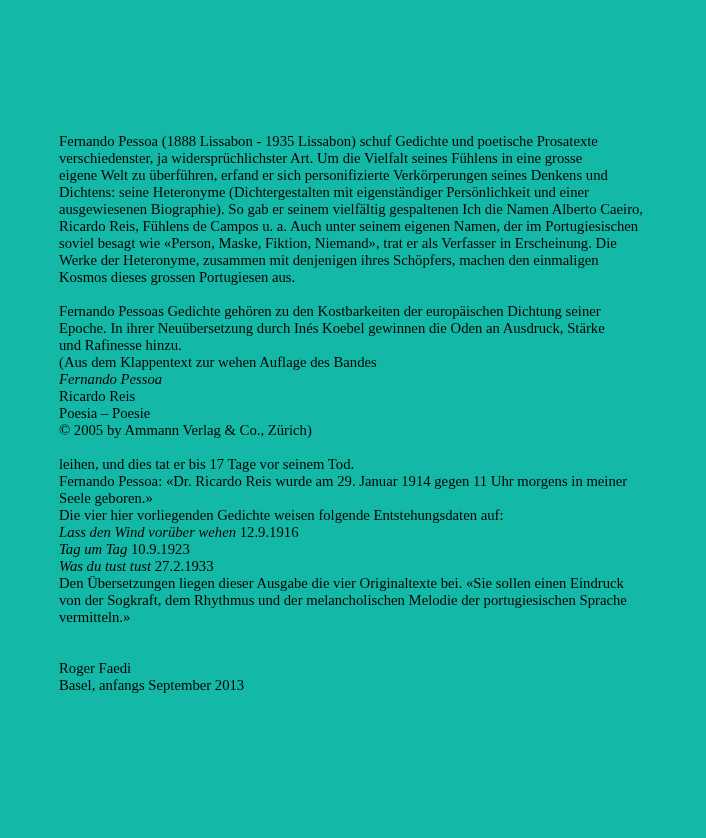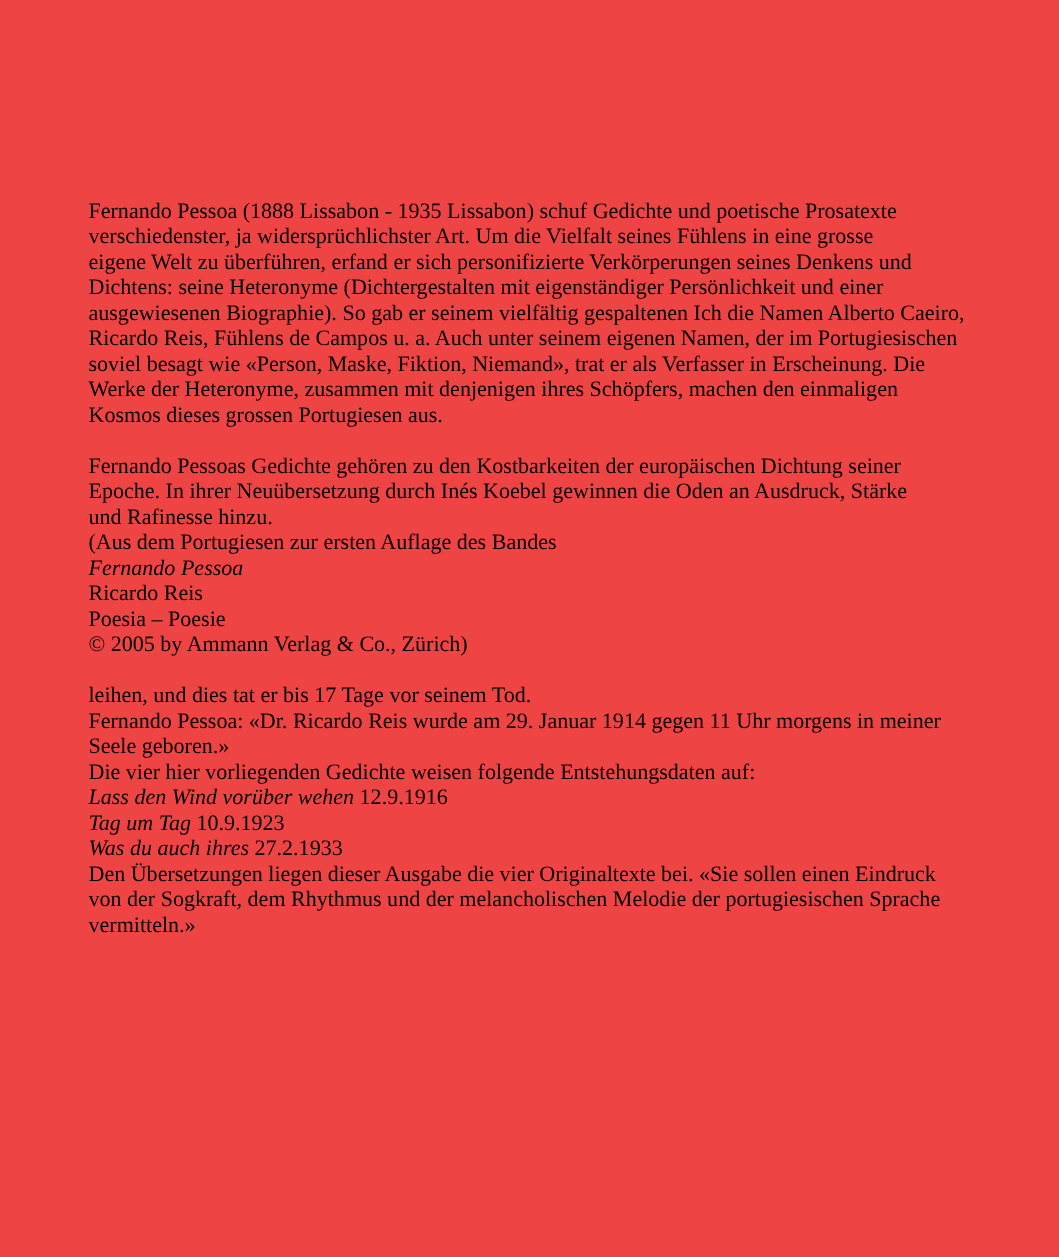--- a/index.html
+++ b/index.html
@@ -4,21 +4,21 @@
 <style>
   html, body {
     margin: 0;
     padding: 0;
     background: #ffffff;
   }
   .page {
     position: relative;
     width: 706px;
     height: 838px;
-    background: #ef4444;
+    background: #14b8a6;
     overflow: hidden;
     font-family: "Liberation Serif", "DejaVu Serif", serif;
     color: #000000;
   }
   .doc {
     position: absolute;
     left: 59px;
     top: 133px;
     width: 625px;
     font-size: 14.7px;
@@ -46,35 +46,39 @@
         <div class="line"><span class="seg">Ricardo Reis, Fühlens de Campos u. a. Auch unter seinem eigenen Namen, der im Portugiesischen</span></div>
         <div class="line"><span class="seg">soviel besagt wie «Person, Maske, Fiktion, Niemand», trat er als Verfasser in Erscheinung. Die</span></div>
         <div class="line"><span class="seg">Werke der Heteronyme, zusammen mit denjenigen ihres Schöpfers, machen den einmaligen</span></div>
         <div class="line"><span class="seg">Kosmos dieses grossen Portugiesen aus.</span></div>
       </div>
       <div class="line"></div>
       <div class="paragraph">
         <div class="line"><span class="seg">Fernando Pessoas Gedichte gehören zu den Kostbarkeiten der europäischen Dichtung seiner</span></div>
         <div class="line"><span class="seg">Epoche. In ihrer Neuübersetzung durch Inés Koebel gewinnen die Oden an Ausdruck, Stärke</span></div>
         <div class="line"><span class="seg">und Rafinesse hinzu.</span></div>
-        <div class="line"><span class="seg">(Aus dem Portugiesen zur ersten Auflage des Bandes</span></div>
+        <div class="line"><span class="seg">(Aus dem Klappentext zur wehen Auflage des Bandes</span></div>
         <div class="line"><span class="seg italic">Fernando Pessoa</span></div>
         <div class="line"><span class="seg">Ricardo Reis</span></div>
         <div class="line"><span class="seg">Poesia – Poesie</span></div>
         <div class="line"><span class="seg">© 2005 by Ammann Verlag &amp; Co., Zürich)</span></div>
       </div>
       <div class="line"></div>
       <div class="paragraph">
         <div class="line"><span class="seg">leihen, und dies tat er bis 17 Tage vor seinem Tod.</span></div>
         <div class="line"><span class="seg">Fernando Pessoa: «Dr. Ricardo Reis wurde am 29. Januar 1914 gegen 11 Uhr morgens in meiner</span></div>
         <div class="line"><span class="seg">Seele geboren.»</span></div>
         <div class="line"><span class="seg">Die vier hier vorliegenden Gedichte weisen folgende Entstehungsdaten auf:</span></div>
         <div class="line"><span class="seg italic">Lass den Wind vorüber wehen</span><span class="seg"> 12.9.1916</span></div>
         <div class="line"><span class="seg italic">Tag um Tag</span><span class="seg"> 10.9.1923</span></div>
-        <div class="line"><span class="seg italic">Was du auch ihres</span><span class="seg"> 27.2.1933</span></div>
+        <div class="line"><span class="seg italic">Was du tust tust</span><span class="seg"> 27.2.1933</span></div>
         <div class="line"><span class="seg">Den Übersetzungen liegen dieser Ausgabe die vier Originaltexte bei. «Sie sollen einen Eindruck</span></div>
         <div class="line"><span class="seg">von der Sogkraft, dem Rhythmus und der melancholischen Melodie der portugiesischen Sprache</span></div>
         <div class="line"><span class="seg">vermitteln.»</span></div>
       </div>
       <div class="line"></div>
       <div class="line"></div>
+      <div class="paragraph">
+        <div class="line"><span class="seg">Roger Faedi</span></div>
+        <div class="line"><span class="seg">Basel, anfangs September 2013</span></div>
+      </div>
     </div>
 </div>
 
 </body></html>

